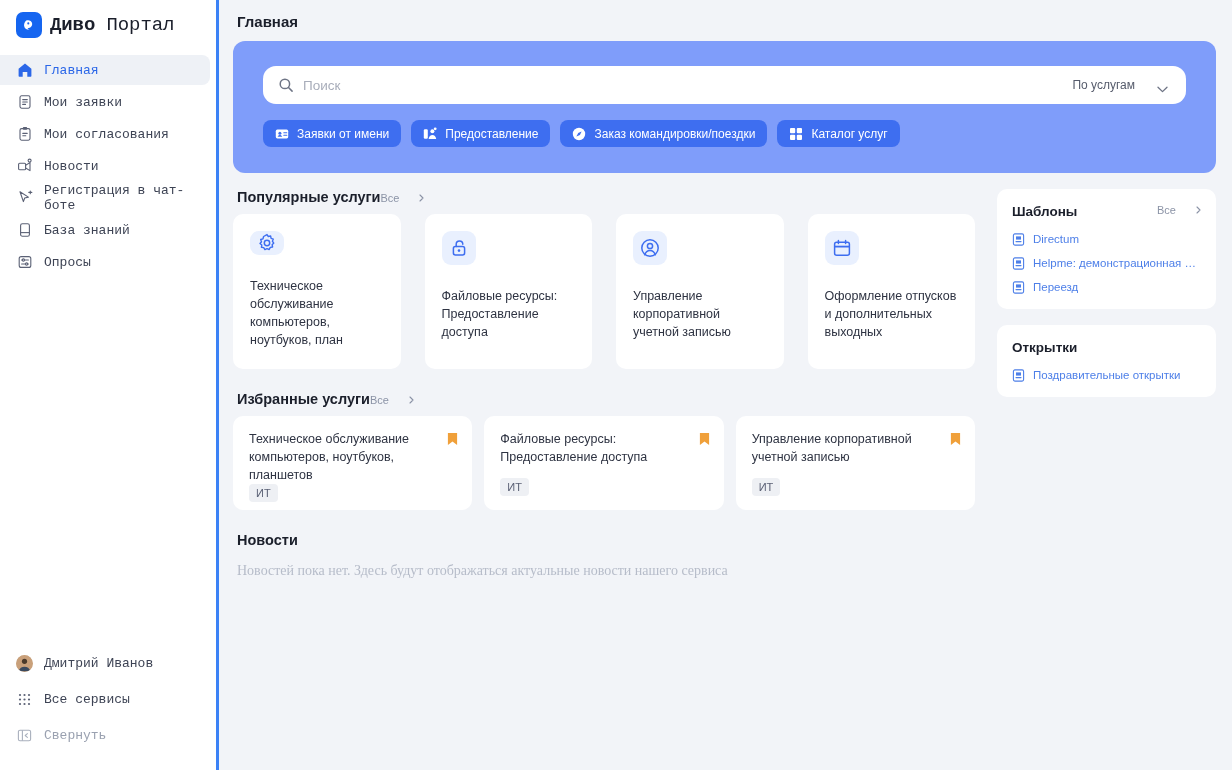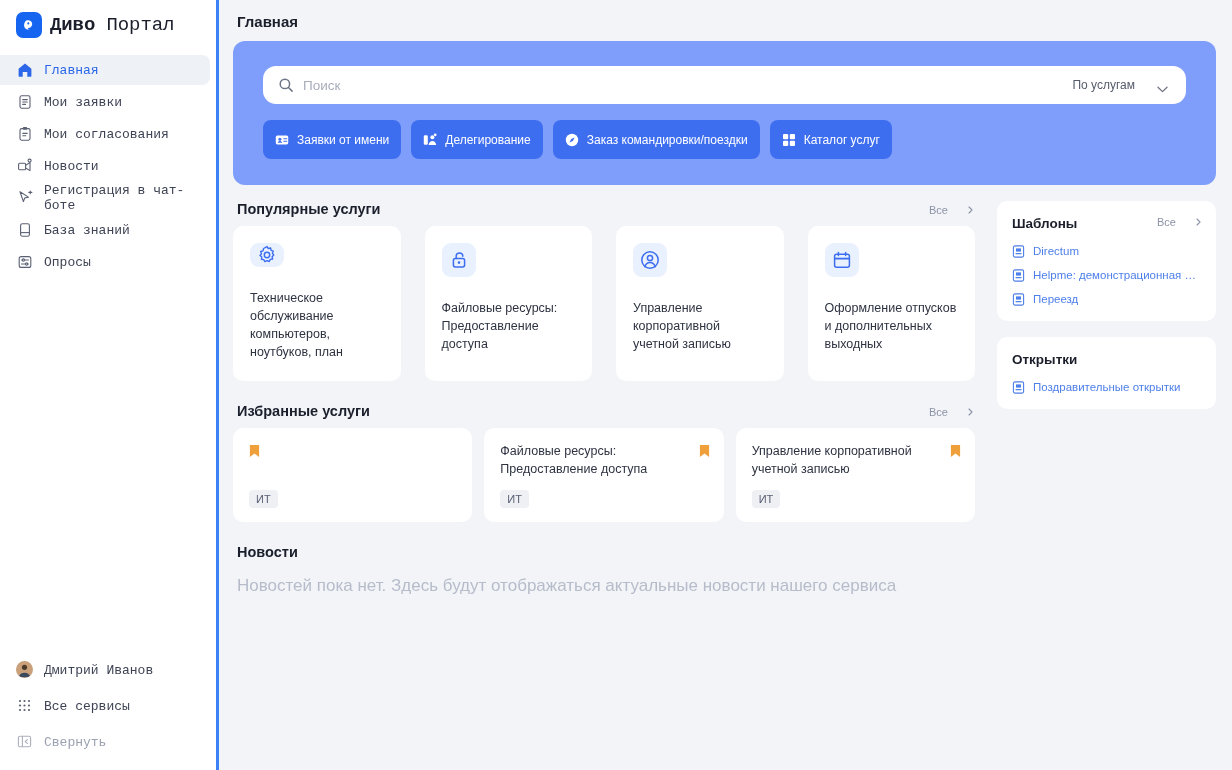--- a/index.html
+++ b/index.html
@@ -48,21 +48,21 @@
     color: #3d4354;
     font-size: 13px;
   }
   .nav-item .ico { width: 17px; height: 17px; flex: 0 0 17px; display:flex; align-items:center; justify-content:center; }
   .nav-item .ico svg { display:block; }
   .nav-item.active { background: #eef1f6; color: #2b67e8; }
 
   .sidebar-spacer { flex: 1 1 auto; }
 
   .nav-bottom { padding-bottom: 14px; }
-  .nav-bottom .nav-item { margin-bottom: 6px; align-items: flex-end; }
+  .nav-bottom .nav-item { margin-bottom: 6px; }
   .avatar {
     width: 17px; height: 17px; border-radius: 50%;
     background: #d8c3ad; flex: 0 0 17px;
     display:flex; align-items:center; justify-content:center;
     overflow: hidden;
   }
   .nav-item.muted { color: #9aa1b0; }
 
   
   .main {
@@ -102,33 +102,33 @@
     padding: 0 12px 0 14px; cursor: pointer;
     white-space: nowrap;
   }
   .chev { width: 11px; height: 7px; flex: 0 0 11px; }
 
   .quick-row { display: flex; gap: 10px; flex-wrap: wrap; }
   .quick-btn {
     display: inline-flex; align-items: center; gap: 8px;
     background: #3e6ef0; color: #fff;
     border: none; border-radius: 8px;
-    height: 39px; padding: 0 12px;
+    height: 27px; padding: 0 12px;
     font-size: 12px; font-family: inherit;
     cursor: pointer; white-space: nowrap;
   }
   .quick-btn .qico { width: 14px; height: 14px; flex: 0 0 14px; display:flex; align-items:center; }
 
   
   .columns { display: flex; gap: 22px; align-items: flex-start; }
   .col-left { flex: 1 1 auto; min-width: 0; }
   .col-right { width: 219px; flex: 0 0 219px; }
 
   .section-head {
-    display: flex; align-items: baseline; justify-content: space-between;
+    display: flex; align-items: baseline; 
     padding: 0 2px 9px 4px;
   }
   .section-title { font-size: 14.5px; font-weight: 700; color: #1b1f2b; }
   .see-all {
     font-size: 11px; color: #8b93a6; cursor: pointer;
     display: inline-flex; align-items: center; gap: 20px;
   }
 
   .cards-row { display: flex; gap: 24px; }
 
@@ -164,21 +164,21 @@
   .bookmark { width: 11px; height: 14px; flex: 0 0 11px; margin-top: 1px; }
   .tag {
     align-self: flex-start;
     background: #eef0f4; color: #5b6175;
     font-size: 11px; border-radius: 4px;
     padding: 3px 7px;
   }
 
   .news-block { padding-left: 4px; }
   .news-title { font-size: 14.5px; font-weight: 700; color: #1b1f2b; margin-bottom: 12px; }
-  .news-empty { font-size: 17px; color: #b6bcc9; line-height: 1.6; }
+  .news-empty { font-size: 14px; color: #b6bcc9; line-height: 1.6; font-family: Liberation Serif, serif; }
 
   
   .panel {
     background: #fff; border-radius: 10px;
     padding: 15px 15px 16px 15px;
     margin-bottom: 16px;
   }
   .panel-head {
     display: flex; align-items: flex-start; justify-content: space-between;
     margin-bottom: 13px;
@@ -376,21 +376,21 @@
 
         <button class="quick-btn">
           <span class="qico">
             <svg width="14" height="14" viewBox="0 0 14 14">
                 <rect x="0.8" y="2.2" width="4" height="9.6" rx="1.2" fill="#fff"></rect>
                 <circle cx="9.4" cy="4.2" r="2" fill="#fff"></circle>
                 <path d="M5.6 12c.4-2.5 1.9-3.9 3.8-3.9s3.4 1.4 3.8 3.9z" fill="#fff"></path>
                 <circle cx="12.2" cy="1.8" r="1.4" fill="#fff"></circle>
               </svg>
           </span>
-          <span>Делегирование</span>
+          <span>Предоставление</span>
         </button>
 
         <button class="quick-btn">
           <span class="qico">
             <svg width="14" height="14" viewBox="0 0 14 14">
                 <circle cx="7" cy="7" r="6.2" fill="#fff"></circle>
                 <path d="M9.6 4.4L6.2 6.1 4.4 9.6 7.9 7.9z" fill="#3e6ef0"></path>
               </svg>
           </span>
           <span>Заказ командировки/поездки</span>
@@ -483,20 +483,21 @@
                   <path d="M1 1l3 3-3 3" fill="none" stroke="#8b93a6" stroke-width="1.1" stroke-linecap="round" stroke-linejoin="round"></path>
                 </svg>
             </span>
           </span>
         </div>
 
         <div class="fav-row">
 
           <div class="fav-card">
             <div class="fav-top">
+              <span class="fav-name">Техническое обслуживание компьютеров, ноутбуков, планшетов</span>
               <span class="bookmark">
                 <svg width="11" height="14" viewBox="0 0 11 14">
                     <path d="M0.9 0.9h9.2v12L5.5 9.6 0.9 12.9z" fill="#f0a03a"></path>
                   </svg>
               </span>
             </div>
             <span class="tag">ИТ</span>
           </div>
 
           <div class="fav-card">

